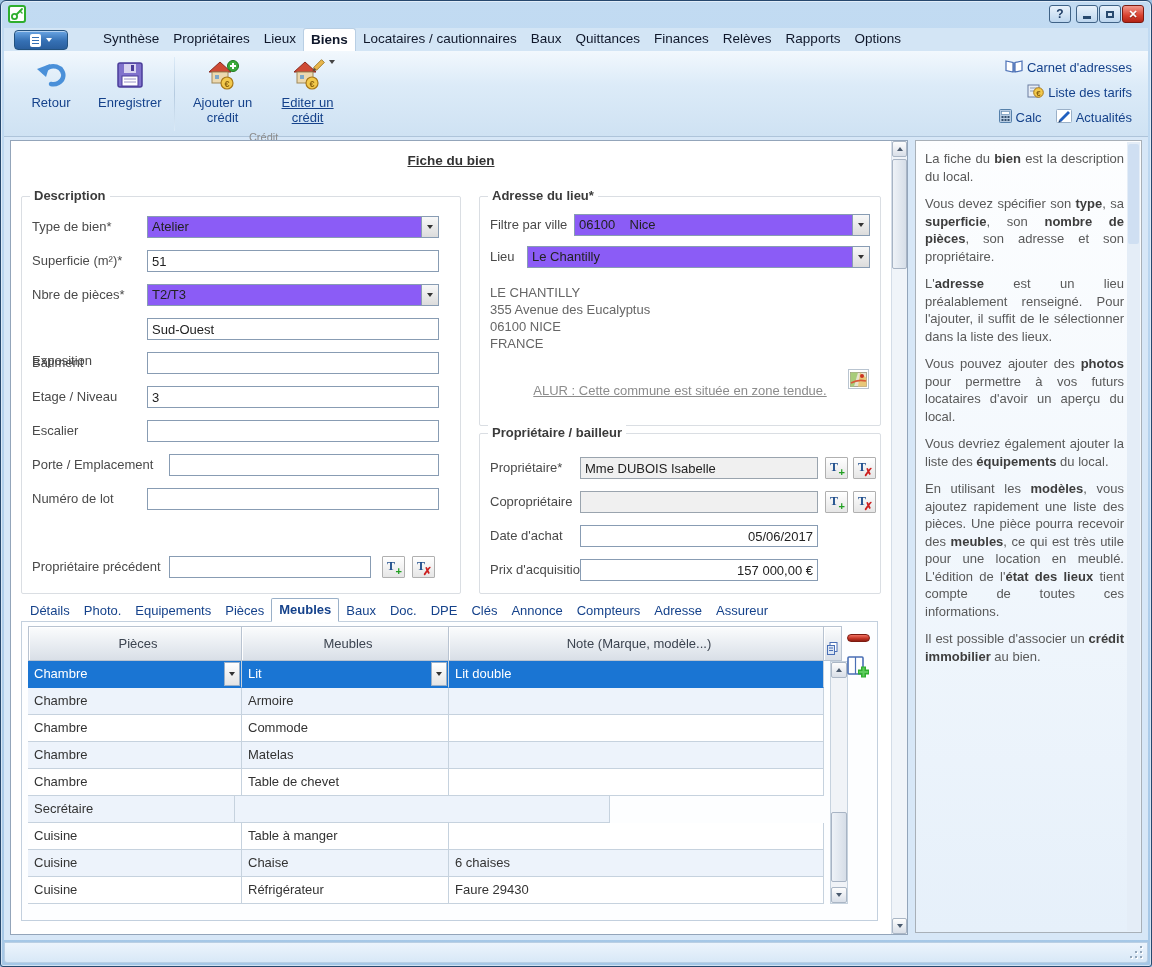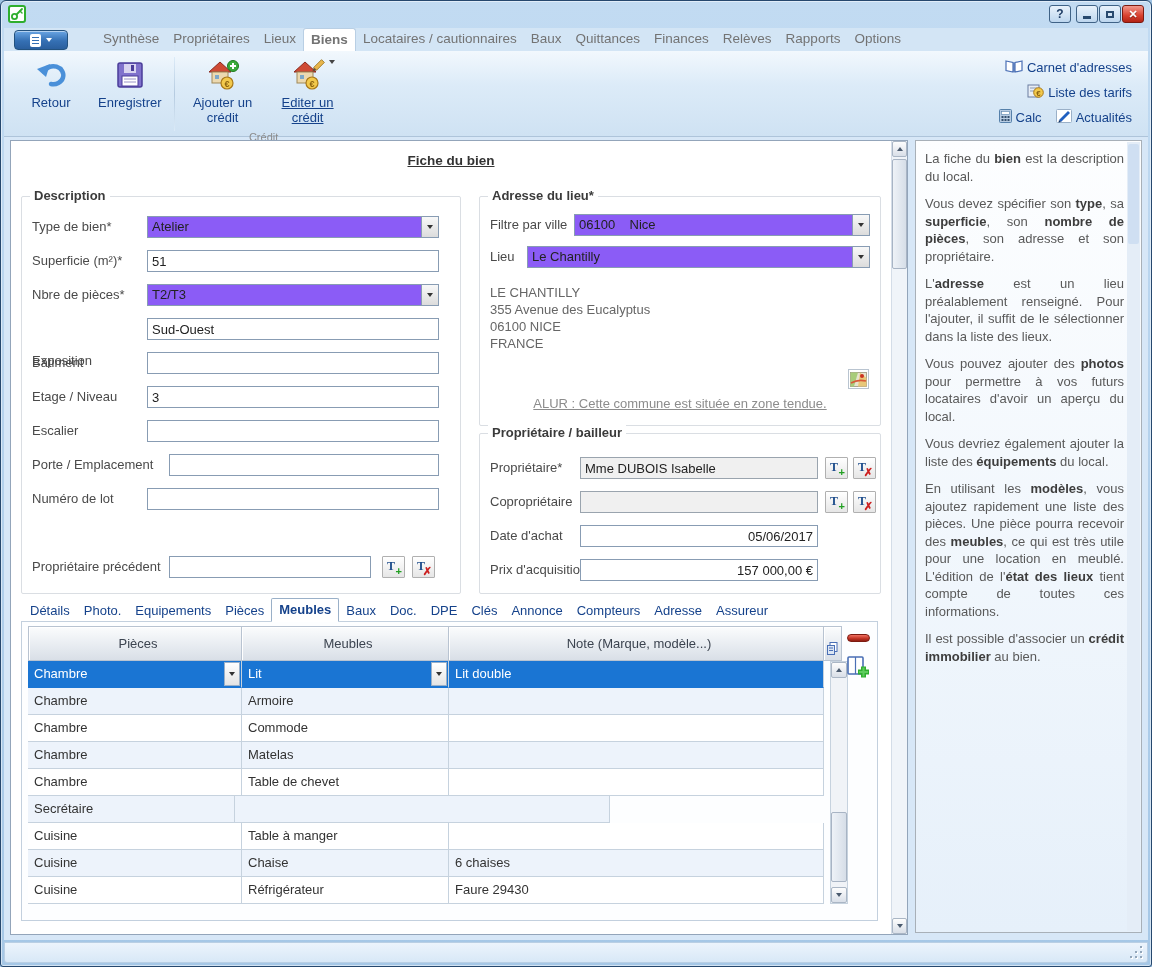--- a/index.html
+++ b/index.html
@@ -50,21 +50,21 @@
     background:linear-gradient(#6aa6e4,#3570b4 55%,#2a5f9e);
     border:1px solid #23527f; border-radius:4px;
     display:flex; align-items:center; justify-content:center; gap:5px;
     box-shadow: inset 0 1px 0 rgba(255,255,255,.5);
   }
   .appmenu-glyph { width:11px; height:13px; background:#fff; border-radius:2px; position:relative; }
   .appmenu-glyph::before { content:""; position:absolute; left:2px; top:3px; width:7px; height:1.5px; background:#3570b4; box-shadow:0 3px 0 #3570b4, 0 6px 0 #3570b4; }
   .appmenu-caret { width:0; height:0; border-left:3.5px solid transparent; border-right:3.5px solid transparent; border-top:4px solid #fff; }
   .menu-tabs { position:absolute; left:92px; top:0; height:23px; display:flex; align-items:stretch; }
   .menu-tab {
-    padding:3px 7px 0 7px; color:#737373; font-size:13.5px; white-space:nowrap;
+    padding:3px 7px 0 7px; color:#0f172a; font-size:13.5px; white-space:nowrap;
   }
   .menu-tab.active {
     background:#fff; border:1px solid #b9cfe4; border-bottom:none;
     border-radius:3px 3px 0 0; font-weight:bold;
   }
   
   .ribbon {
     position:absolute; left:4px; right:4px; top:51px; height:86px;
     background:linear-gradient(#f2f8fd,#dcebf8 40%,#cfe2f3);
     border-bottom:1px solid #aec4da;
@@ -455,21 +455,21 @@
     <div class="mapbtn" style="left:368px; top:172px;">
       <svg width="17" height="15" viewBox="0 0 17 15">
         <rect x="0.5" y="0.5" width="16" height="14" fill="#e8e3ce" stroke="#9a927a" stroke-width="0.8"></rect>
         <polygon points="0.5,0.5 8,0.5 4,14.5 0.5,14.5" fill="#a8cc7a"></polygon>
         <polygon points="10,0.5 16.5,6 16.5,14.5 8,14.5" fill="#e8c87a"></polygon>
         <path d="M1 11 Q 8 7 16 9" fill="none" stroke="#d85a3a" stroke-width="1.6"></path>
         <circle cx="12" cy="4" r="2" fill="#cc3322"></circle>
       </svg>
     </div>
 
-    <a class="alur" style="top:199px;">ALUR : Cette commune est située en zone tendue.</a>
+    <a class="alur" style="top:186px;">ALUR : Cette commune est située en zone tendue.</a>
   </div>
 
   <div class="groupbox" style="left:468px; top:292px; width:402px; height:161px;">
     <span class="gb-legend">Propriétaire / bailleur</span>
 
     <span class="flabel" style="left:10px; top:26px;">Propriétaire*</span>
     <input class="tbox ro" readonly="" style="left: 100px; top: 23px; width: 238px;" value="Mme DUBOIS Isabelle">
     <div class="tbtn" style="left:345px; top:23px;">
       <span class="T">T</span>
         <span class="mark plus">+</span>

